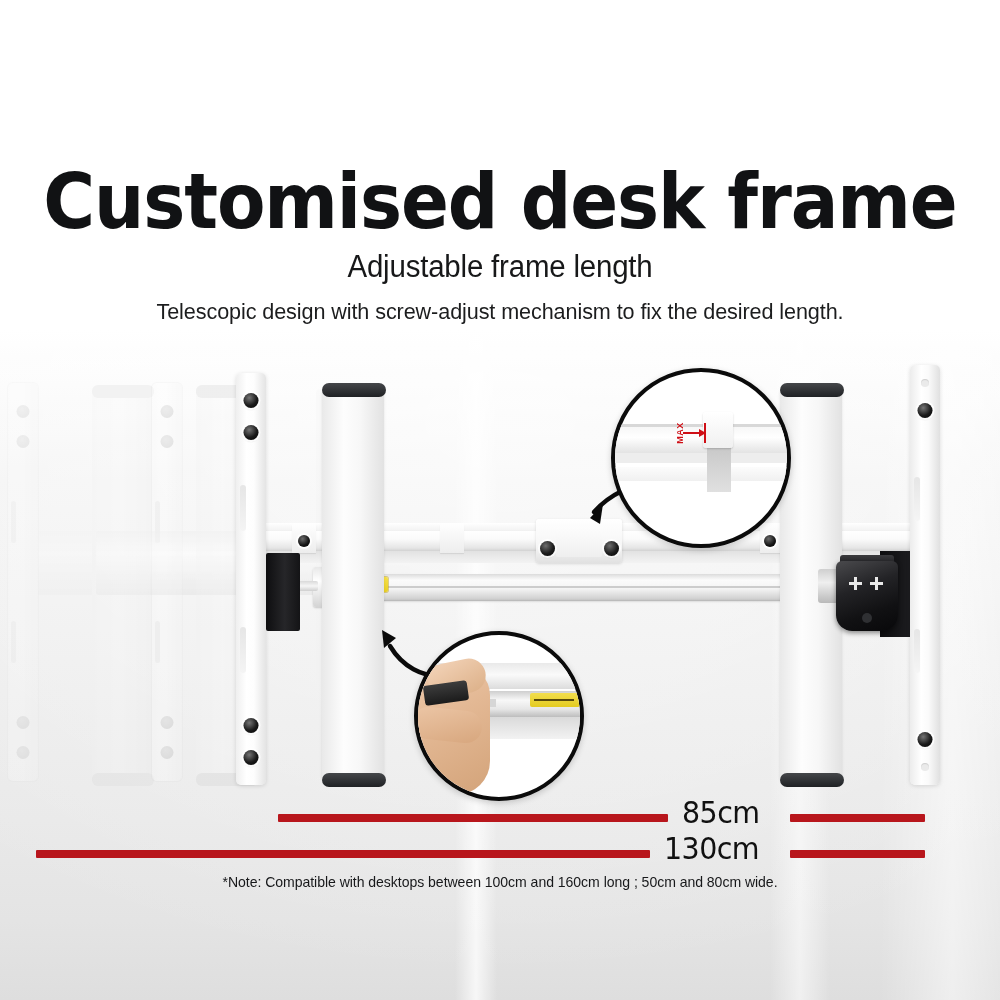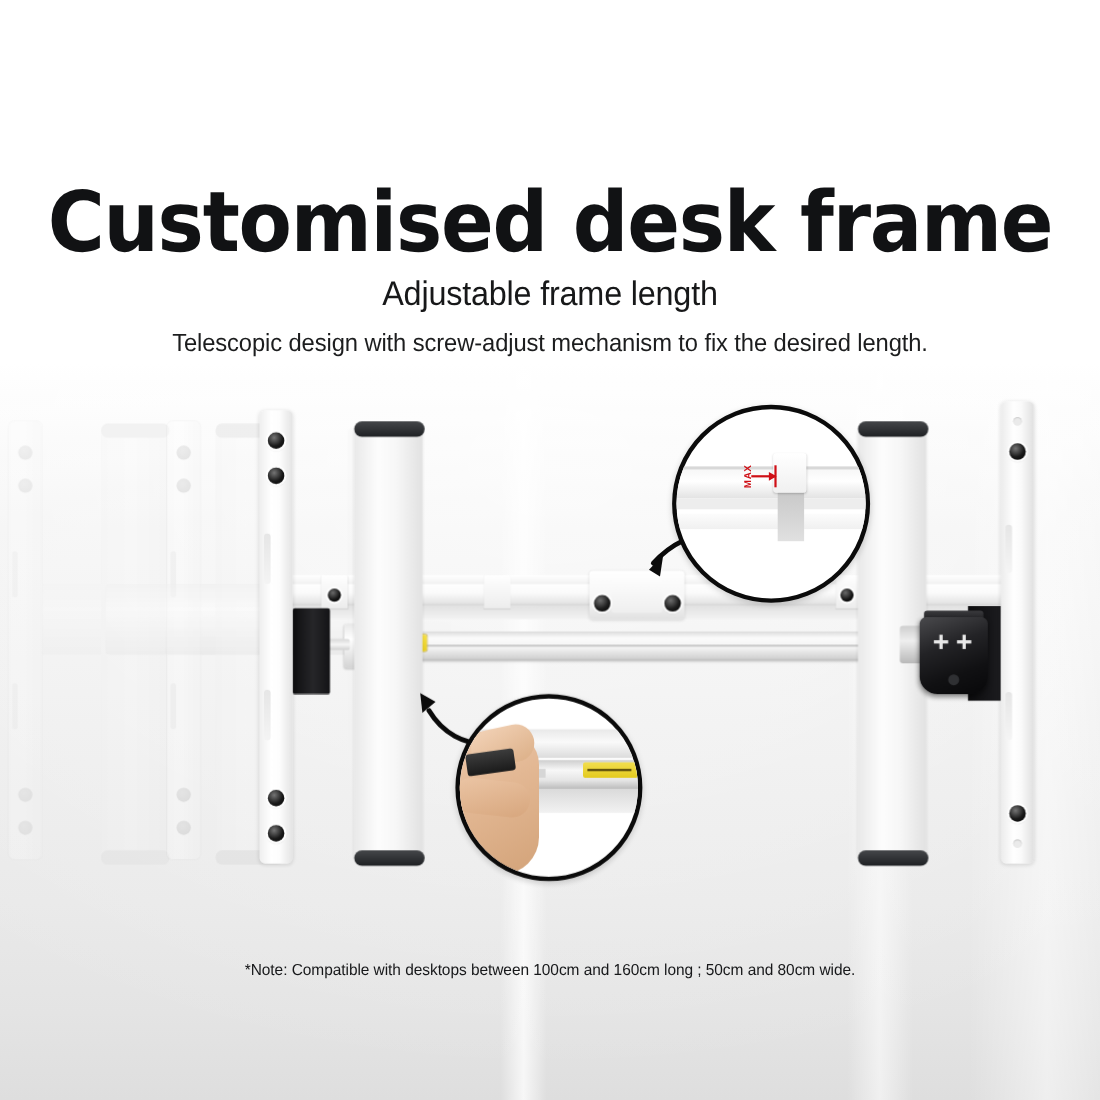--- a/index.html
+++ b/index.html
@@ -356,17 +356,27 @@
       <div class="cl-ylabel"></div>
       <div class="cl-shaft"></div>
       <div class="cl-nut"></div>
       <div class="cl-hand"></div>
       <div class="cl-thumb"></div>
       <div class="cl-finger"></div>
       <div class="cl-hexkey"></div>
     </div>
   </div>
 
-
+  <div class="measure mrow-85">
+    <div class="mbar" style="left:278px;width:390px;"></div>
+    <div class="mlabel" style="left:682px;top:-19px;">85cm</div>
+    <div class="mbar" style="left:790px;width:135px;"></div>
+  </div>
+
+  <div class="measure mrow-130">
+    <div class="mbar" style="left:36px;width:614px;"></div>
+    <div class="mlabel" style="left:664px;top:-19px;">130cm</div>
+    <div class="mbar" style="left:790px;width:135px;"></div>
+  </div>
 
   <div class="note">*Note: Compatible with desktops between 100cm and 160cm long ; 50cm and 80cm wide.</div>
 
 </div>
 
 </body></html>

